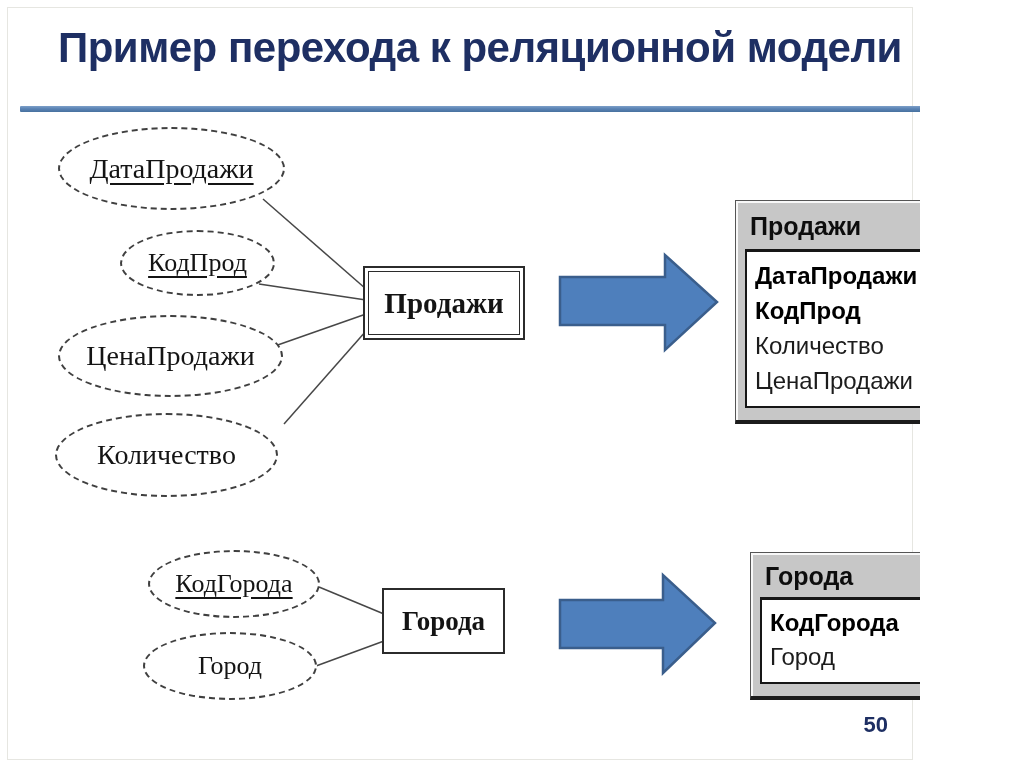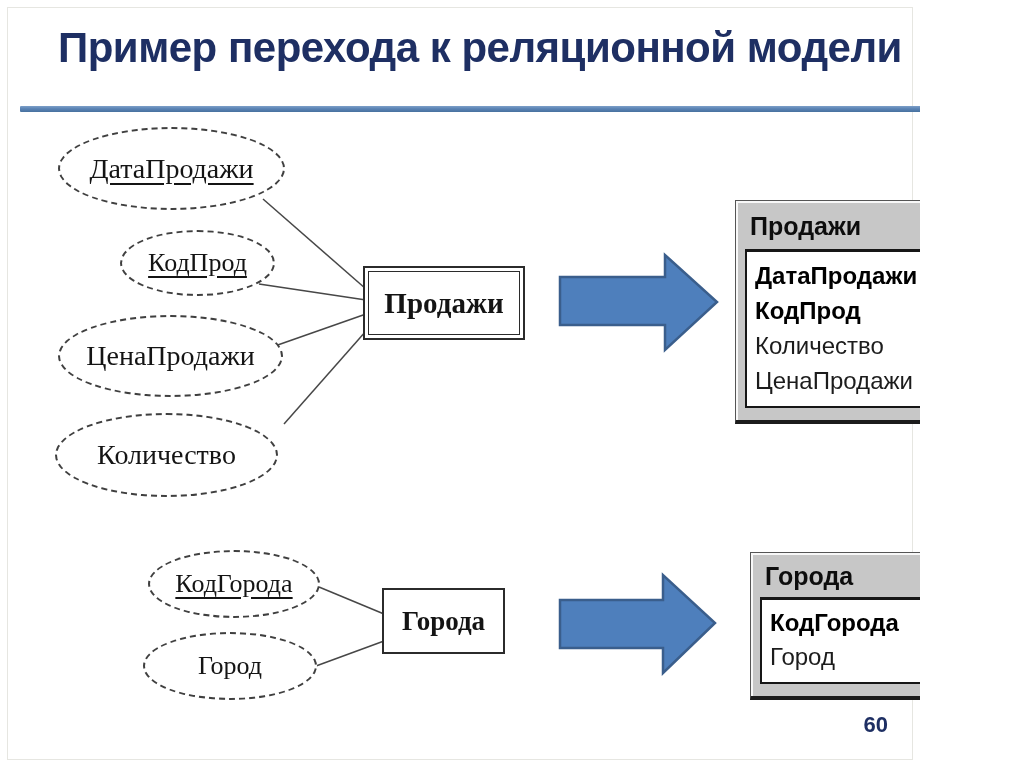--- a/index.html
+++ b/index.html
@@ -137,15 +137,15 @@
   </div>
 
   <div class="wtable tbl-bottom" style="left:750px;top:552px;width:188px">
     <div class="wtable-header">Города</div>
     <div class="wtable-body">
       <div class="wtable-row bold">КодГорода</div>
       <div class="wtable-row">Город</div>
     </div>
   </div>
 
-  <div class="page-number">60</div>
+  <div class="page-number">50</div>
 
 </div>
 
 </body></html>

